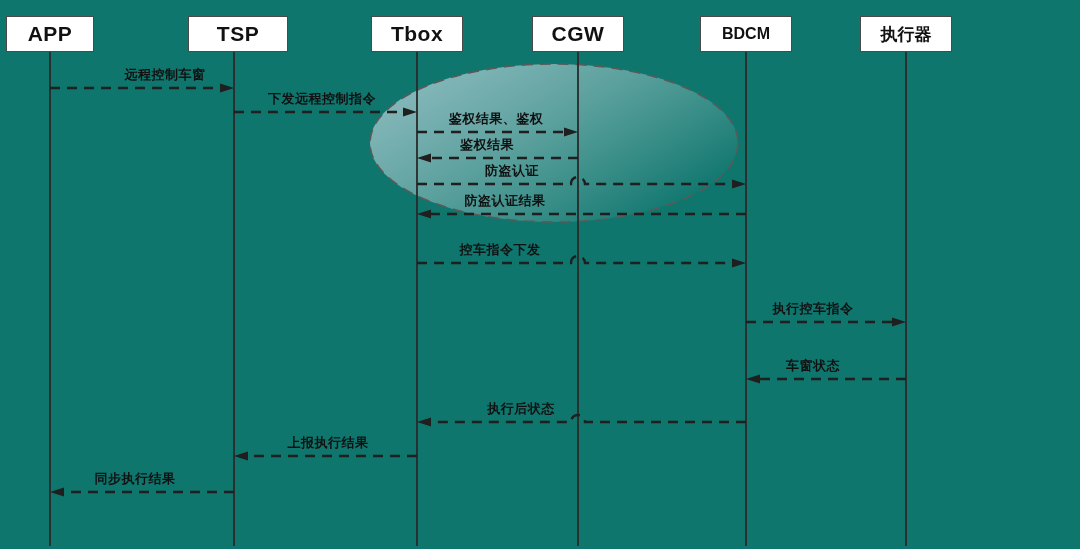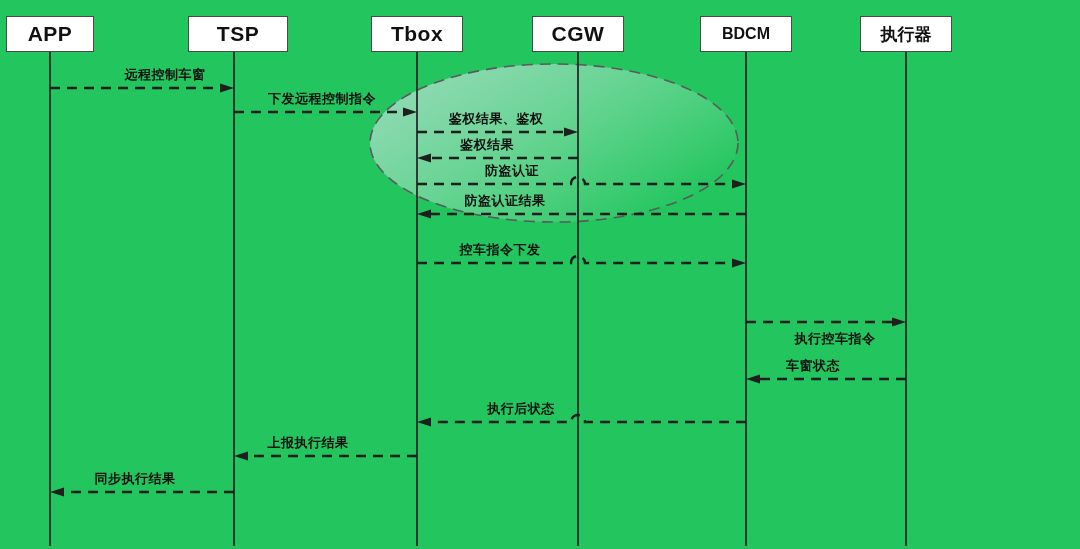--- a/index.html
+++ b/index.html
@@ -1,19 +1,19 @@
 <!DOCTYPE html>
 <html><head>
 <meta charset="utf-8">
 <style>
   html,body{margin:0;padding:0;background:#ffffff;}
   .canvas{
     position:relative;
     width:1080px;height:549px;
-    background:#22c55e;
+    background:#0f766e;
     font-family:"Liberation Sans", sans-serif;
     overflow:hidden;
   }
   .canvas svg{position:absolute;left:0;top:0;}
   .actor{
     position:absolute;
     top:16px;height:36px;
     border:1.6px solid #4a4a4a;
     background:#ffffff;
     display:flex;align-items:center;justify-content:center;
@@ -95,19 +95,19 @@
   <div class="actor sm" style="left:700px;width:92px;">BDCM</div>
   <div class="actor sm" style="left:860px;width:92px;font-size:17px;">执行器</div>
 
   <div class="msg" style="left:137px;top:66px;margin-left:28px;">远程控制车窗</div>
   <div class="msg" style="left:322px;top:90px;">下发远程控制指令</div>
   <div class="msg" style="left:496px;top:110px;">鉴权结果、鉴权</div>
   <div class="msg" style="left:487px;top:136px;">鉴权结果</div>
   <div class="msg" style="left:512px;top:162px;">防盗认证</div>
   <div class="msg" style="left:505px;top:192px;">防盗认证结果</div>
   <div class="msg" style="left:500px;top:241px;">控车指令下发</div>
-  <div class="msg" style="left:835px;top:300px;margin-top:30px;">执行控车指令</div>
+  <div class="msg" style="left:813px;top:300px;">执行控车指令</div>
   <div class="msg" style="left:813px;top:357px;">车窗状态</div>
   <div class="msg" style="left:502px;top:400px;margin-left:19px;">执行后状态</div>
-  <div class="msg" style="left:308px;top:434px;">上报执行结果</div>
+  <div class="msg" style="left:328px;top:434px;">上报执行结果</div>
   <div class="msg" style="left:135px;top:470px;">同步执行结果</div>
 
 </div>
 
 </body></html>

